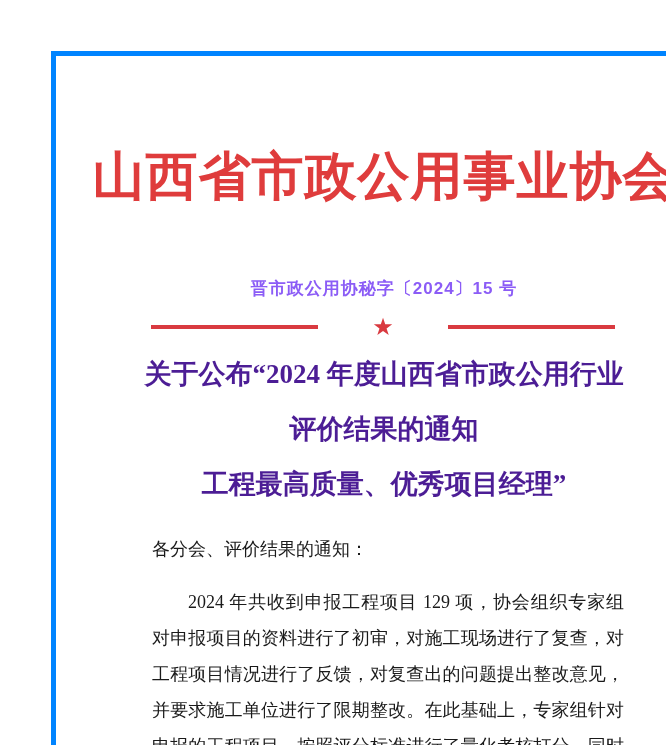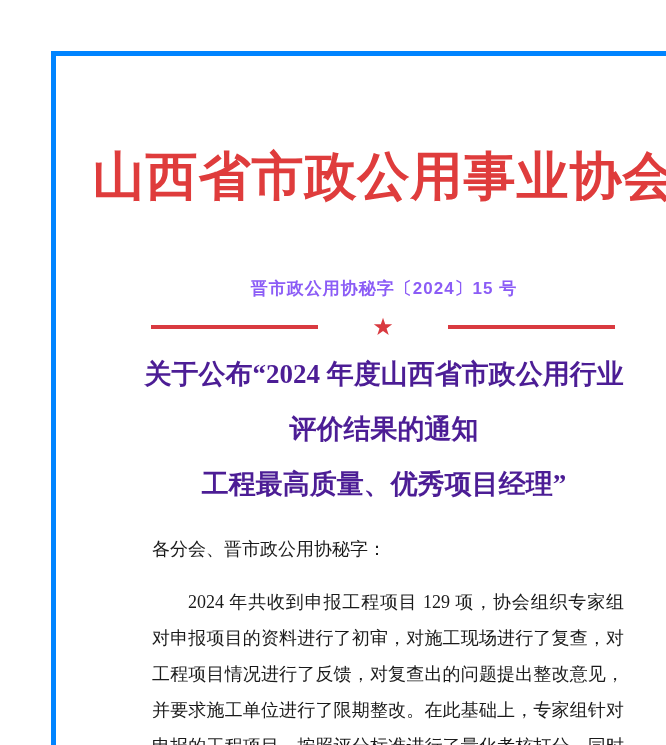--- a/index.html
+++ b/index.html
@@ -89,17 +89,17 @@
     <div class="rule-line"></div>
   </div>
 
   <div class="headline">
     <div>关于公布“2024 年度山西省市政公用行业</div>
     <div>评价结果的通知</div>
     <div>工程最高质量、优秀项目经理”</div>
   </div>
 
   <div class="body-text">
-    <p class="salutation">各分会、晋市政公用协秘字：</p>
+    <p class="salutation">各分会、评价结果的通知：</p>
     <p class="para">2024 年共收到申报工程项目 129 项，协会组织专家组对申报项目的资料进行了初审，对施工现场进行了复查，对工程项目情况进行了反馈，对复查出的问题提出整改意见，并要求施工单位进行了限期整改。在此基础上，专家组针对申报的工程项目，按照评分标准进行了量化考核打分，同时对申报的优秀项目经理进</p>
   </div>
 
 </div>
 
 </body></html>

